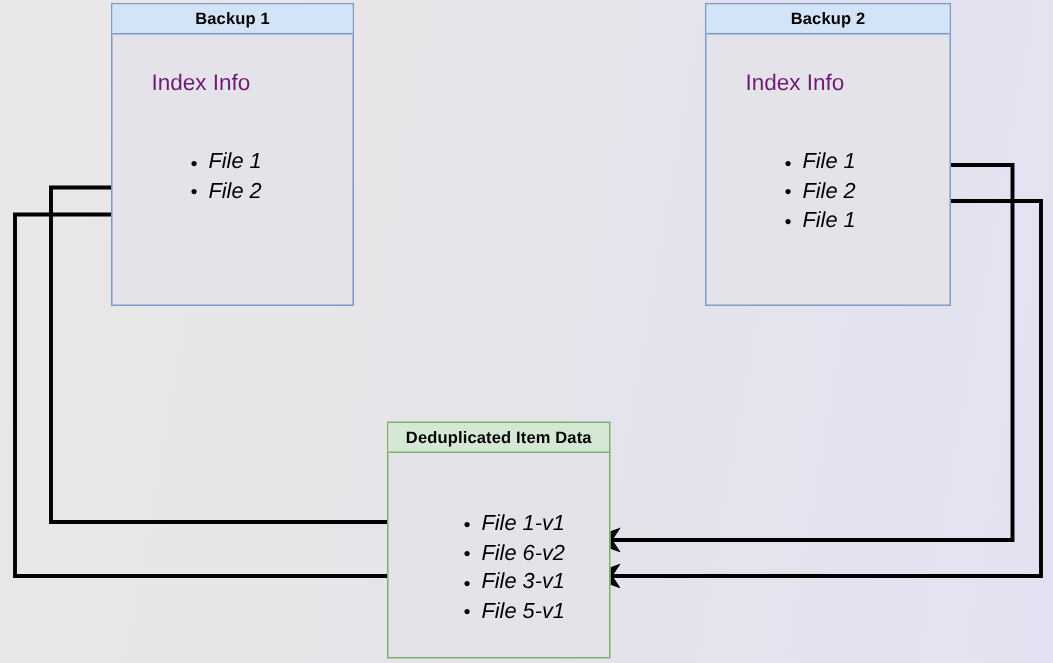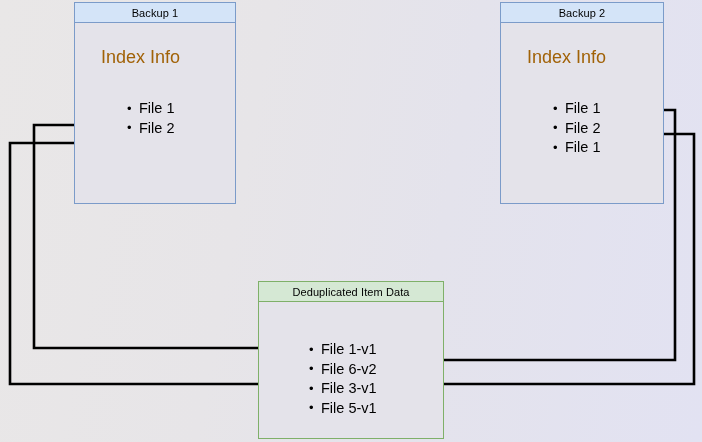--- a/index.html
+++ b/index.html
@@ -31,64 +31,65 @@
     box-sizing: border-box;
     border: 1.4px solid #7b9bc9;
     background: #e4e3ea;
   }
   .node .hdr {
     box-sizing: border-box;
     height: 20px;
     background: #d4e4f8;
     border-bottom: 1.4px solid #7b9bc9;
     font-size: 11px;
-    font-weight: normal;
+    font-weight: bold;
     color: #000;
     display: flex;
     align-items: center;
     justify-content: center;
     letter-spacing: 0.1px;
   }
   .node.green {
     border-color: #7fb069;
     background: #e4e3ea;
   }
   .node.green .hdr {
     background: #d5e8d4;
     border-bottom-color: #7fb069;
   }
   .body-label {
     position: absolute;
-    font-size: 18px;
-    color: #a16207;
+    font-size: 15px;
+    color: #701a75;
     white-space: nowrap;
   }
   ul.filelist {
     position: absolute;
     margin: 0;
     padding: 0 0 0 14px;
     list-style: none;
   }
   ul.filelist li {
     font-size: 14.5px;
     line-height: 19.5px;
     color: #000;
     white-space: nowrap;
     position: relative;
+    font-style: italic;
   }
   ul.filelist li::before {
     content: "\2022";
     position: absolute;
     left: -12px;
     top: -0.5px;
     font-size: 13px;
   }
   #backup1 { left: 74px; top: 2px; width: 162px; height: 202px; }
-  #backup2 { left: 470px; top: 2px; width: 164px; height: 202px; margin-left: 30px; }
-  #dedup   { left: 258px; top: 281px; width: 186px; height: 158px; }
+  #backup2 { left: 470px; top: 2px; width: 164px; height: 202px; }
+  #dedup   { left: 258px; top: 281px; width: 149px; height: 158px; }
 </style>
 </head>
 <body>
 
 <div id="canvas">
 
   <svg class="arrows" viewBox="0 0 702 442" width="702" height="442">
     <defs>
       <marker id="arrowhead" markerWidth="9" markerHeight="9" refX="8.4" refY="3.2" orient="auto" markerUnits="strokeWidth">
         <path d="M0,0 L9,3.2 L0,6.4 L2.1,3.2 Z" fill="#000000"></path>

